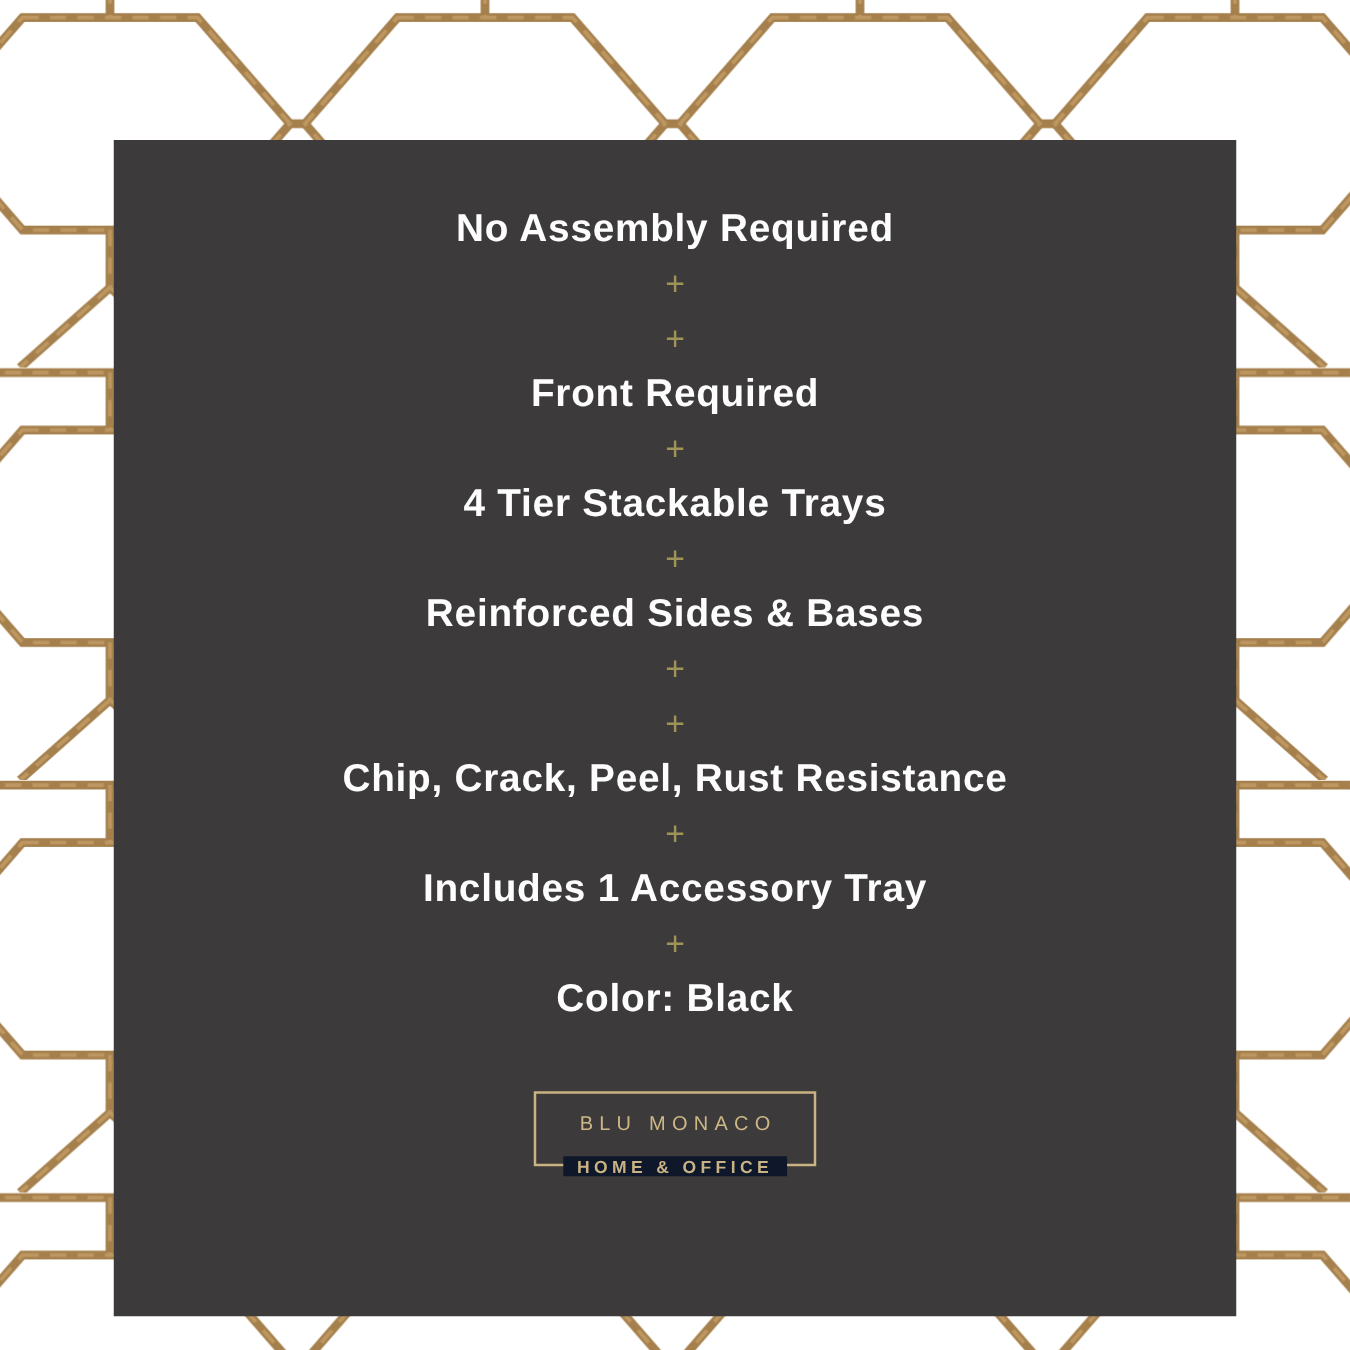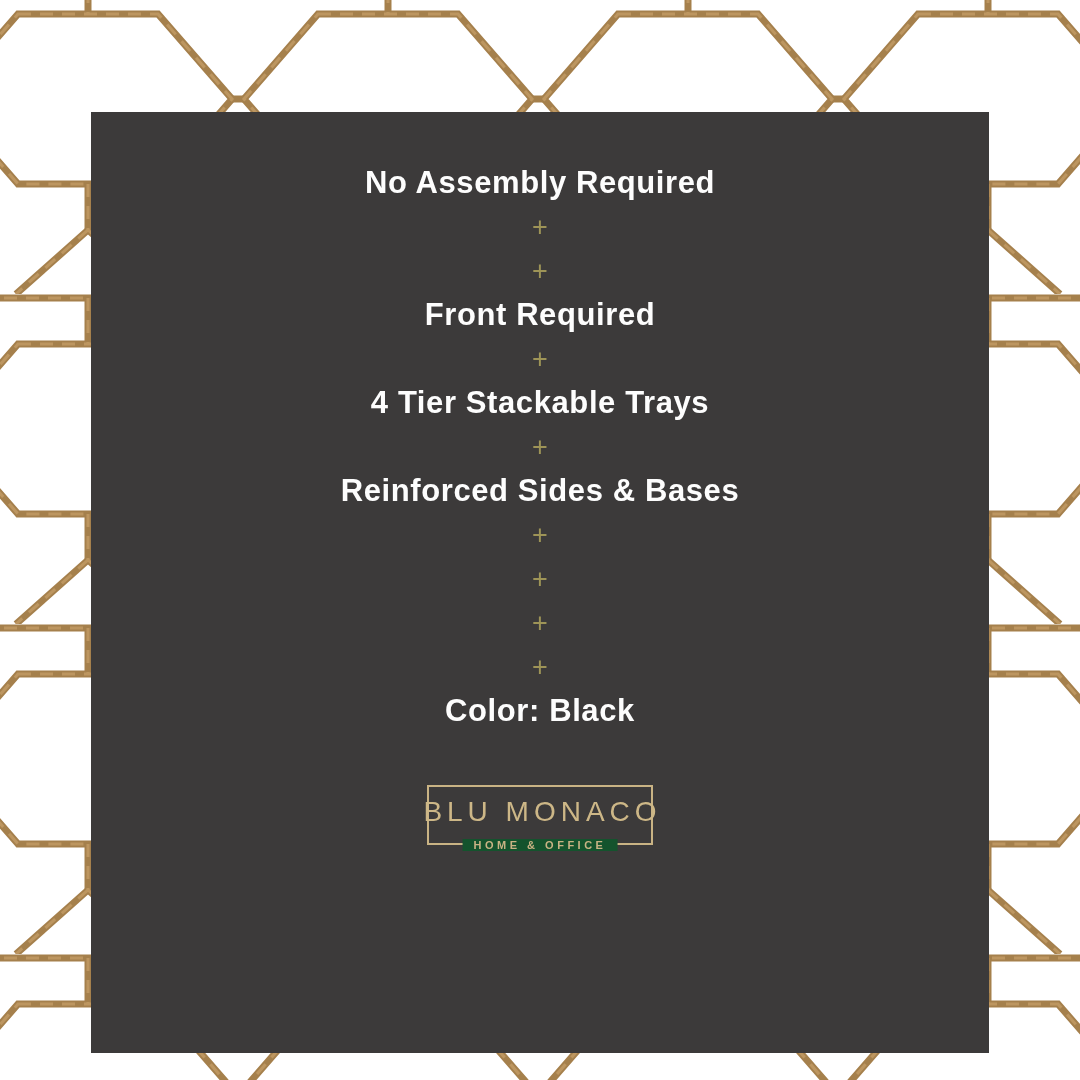--- a/index.html
+++ b/index.html
@@ -61,36 +61,36 @@
     width: 226px;
     height: 60px;
     box-sizing: border-box;
     border: 2px solid #c9b384;
     display: flex;
     align-items: center;
     justify-content: center;
   }
   .brand-name {
     color: #cdb787;
-    font-size: 28px;
+    font-size: 16px;
     font-weight: 400;
     letter-spacing: 5px;
     padding-left: 5px;
     margin-top: -6px;
     white-space: nowrap;
   }
   .brand-tagline {
     position: absolute;
     left: 50%;
     bottom: -2px;
     transform: translate(-50%, 50%);
-    background: #14532d;
+    background: #0f172a;
     padding: 0 11px;
     color: #c9b384;
-    font-size: 11px;
+    font-size: 14px;
     font-weight: 700;
     letter-spacing: 3.5px;
     white-space: nowrap;
   }
 </style>
 </head>
 <body>
 
 <div class="canvas">
 
@@ -132,22 +132,24 @@
     <div class="plus">+</div>
 
     <div class="feature">4 Tier Stackable Trays</div>
     <div class="plus">+</div>
 
     <div class="feature">Reinforced Sides &amp; Bases</div>
     <div class="plus">+</div>
 
     <div class="plus">+</div>
 
+    <div class="feature">Chip, Crack, Peel, Rust Resistance</div>
     <div class="plus">+</div>
 
+    <div class="feature">Includes 1 Accessory Tray</div>
     <div class="plus">+</div>
 
     <div class="feature">Color: Black</div>
 
     <div class="logo-frame">
       <div class="brand-name">BLU MONACO</div>
       <div class="brand-tagline">HOME &amp; OFFICE</div>
     </div>
 
   </div>

